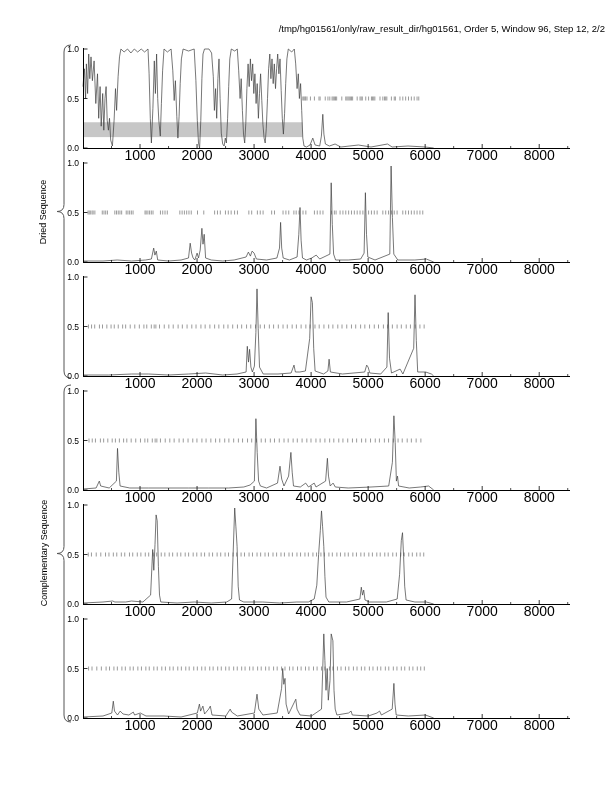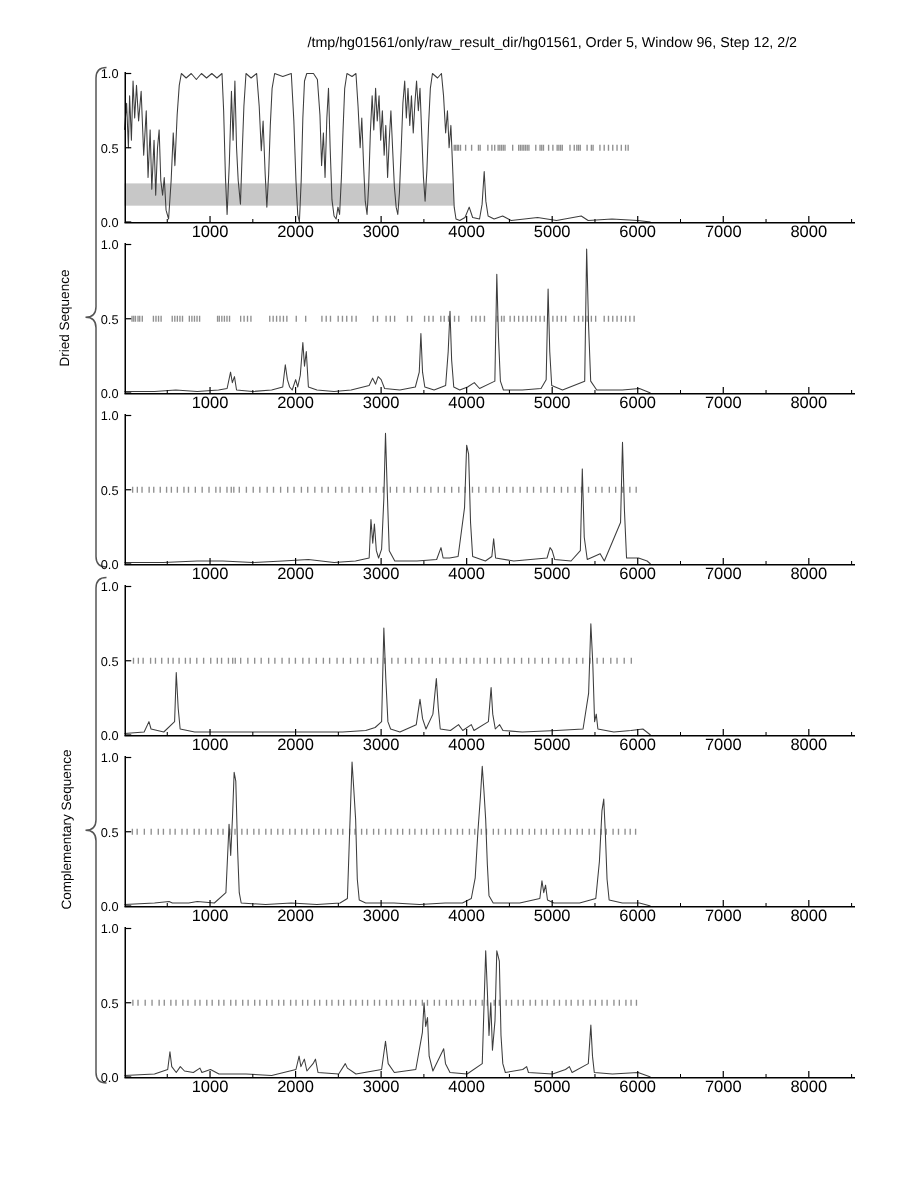--- a/index.html
+++ b/index.html
@@ -1,23 +1,23 @@
 <!DOCTYPE html>
 <html><head>
 <meta charset="utf-8">
 <style>
   html,body{margin:0;padding:0;background:#fff;}
   .page{position:relative;width:612px;height:792px;background:#ffffff;overflow:hidden;
         font-family:"Liberation Sans", sans-serif;color:#000;}
-  .title{position:absolute;top:23px;left:205px;width:400px;text-align:left;
+  .title{position:absolute;top:23px;left:205px;width:400px;text-align:right;
          font-size:9.5px;letter-spacing:0;white-space:nowrap;}
   .panel{position:absolute;left:83px;width:487px;height:101px;}
   .panel svg{position:absolute;left:0;top:0;overflow:visible;}
   .ytick-label{position:absolute;width:26px;text-align:right;font-size:8.5px;line-height:10px;}
-  .xtick-label{position:absolute;width:34px;text-align:center;font-size:11px;line-height:9px;}
+  .xtick-label{position:absolute;width:34px;text-align:center;font-size:14px;line-height:9px;}
   .xlabel{position:absolute;top:739px;left:258px;width:200px;text-align:center;font-size:9px;}
   .vlabel{position:absolute;width:220px;height:12px;text-align:center;font-size:9px;
           transform:rotate(-90deg);white-space:nowrap;}
   #vlabel-top{left:-66px;top:206px;}
   #vlabel-bottom{left:-65px;top:547px;}
   #left-decor{position:absolute;left:0;top:0;}
 </style>
 </head>
 <body>
 

